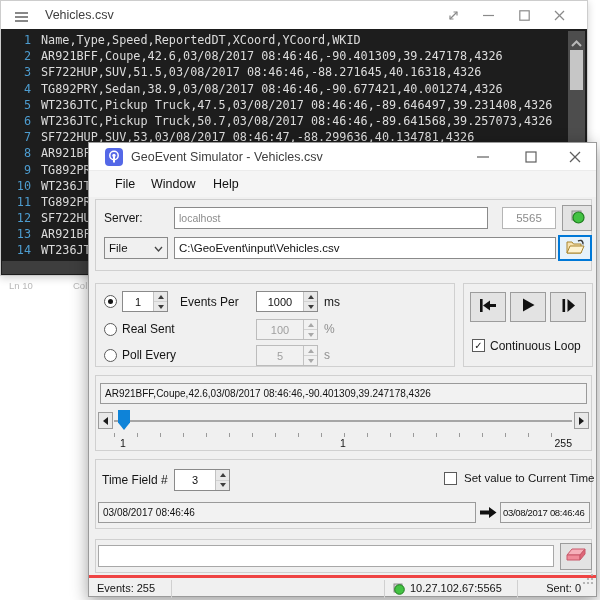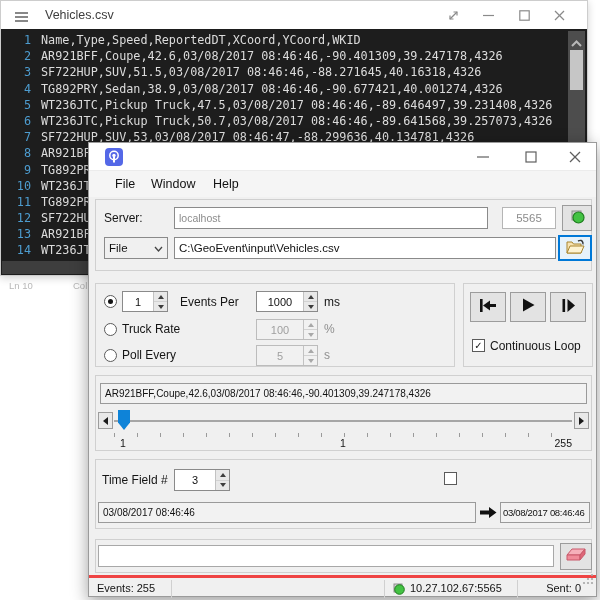--- a/index.html
+++ b/index.html
@@ -162,20 +162,21 @@
 <div class="abs" id="sim">
   <div class="abs" id="sim-titlebar">
     <span class="abs" style="left:16px;top:5px;">
       <svg width="18" height="18" viewBox="0 0 18 18">
           <rect x="0" y="0" width="18" height="18" rx="4" fill="#5468e7"></rect>
           <circle cx="9" cy="7.5" r="4.2" fill="none" stroke="#fff" stroke-width="1.5"></circle>
           <circle cx="9" cy="7.5" r="1.7" fill="#fff"></circle>
           <rect x="8" y="9" width="2" height="5.5" fill="#fff"></rect>
         </svg>
     </span>
+    <span class="abs" id="sim-title">GeoEvent Simulator - Vehicles.csv</span>
     <span class="abs sim-ctl" style="left:382px;">
       <svg width="12" height="12" viewBox="0 0 12 12">
           <line x1="0" y1="6" x2="12" y2="6" stroke="#5f5f5f" stroke-width="1.2"></line>
         </svg>
     </span>
     <span class="abs sim-ctl" style="left:430px;">
       <svg width="12" height="12" viewBox="0 0 12 12">
           <rect x="1" y="1" width="10" height="10" fill="none" stroke="#5f5f5f" stroke-width="1.2"></rect>
         </svg>
     </span>
@@ -243,21 +244,21 @@
     <div class="abs spin" style="left:160px;top:7px;width:62px;height:21px;">
       <span class="val">1000</span>
       <span class="btns">
           <i class="up"></i>
           <i class="dn"></i>
         </span>
     </div>
     <span class="abs lbl" style="left:228px;top:11px;">ms</span>
 
     <span class="abs radio" style="left:8px;top:39px;"></span>
-    <span class="abs lbl" style="left:26px;top:38px;">Truck Rate</span>
+    <span class="abs lbl" style="left:26px;top:38px;">Real Sent</span>
     <div class="abs spin dis" style="left:160px;top:35px;width:62px;height:21px;">
       <span class="val">100</span>
       <span class="btns">
           <i class="up"></i>
           <i class="dn"></i>
         </span>
     </div>
     <span class="abs lbl gray" style="left:228px;top:38px;">%</span>
 
     <span class="abs radio" style="left:8px;top:65px;"></span>
@@ -322,20 +323,21 @@
   <div class="abs gbox" style="left:6px;top:316px;width:497px;height:70px;">
     <span class="abs lbl" style="left:6px;top:13px;">Time Field #</span>
     <div class="abs spin" style="left:78px;top:9px;width:56px;height:22px;">
       <span class="val">3</span>
       <span class="btns">
           <i class="up"></i>
           <i class="dn"></i>
         </span>
     </div>
     <span class="abs cb" style="left:348px;top:12px;"></span>
+    <span class="abs lbl" style="left:368px;top:12px;font-size:11.5px;">Set value to Current Time</span>
     <div class="abs field flat" style="left:2px;top:42px;width:378px;height:21px;font-size:10px;color:#111;">03/08/2017 08:46:46</div>
     <span class="abs" style="left:384px;top:45px;">
       <svg width="17" height="13" viewBox="0 0 17 13">
           <polygon points="0,4.5 9,4.5 9,1 16.5,6.5 9,12 9,8.5 0,8.5" fill="#111"></polygon>
         </svg>
     </span>
     <div class="abs field flat" style="left:404px;top:42px;width:90px;height:21px;font-size:9.5px;letter-spacing:-0.3px;color:#111;padding:0 2px;">03/08/2017 08:46:46</div>
   </div>
 
   <div class="abs gbox" style="left:6px;top:396px;width:497px;height:34px;">

